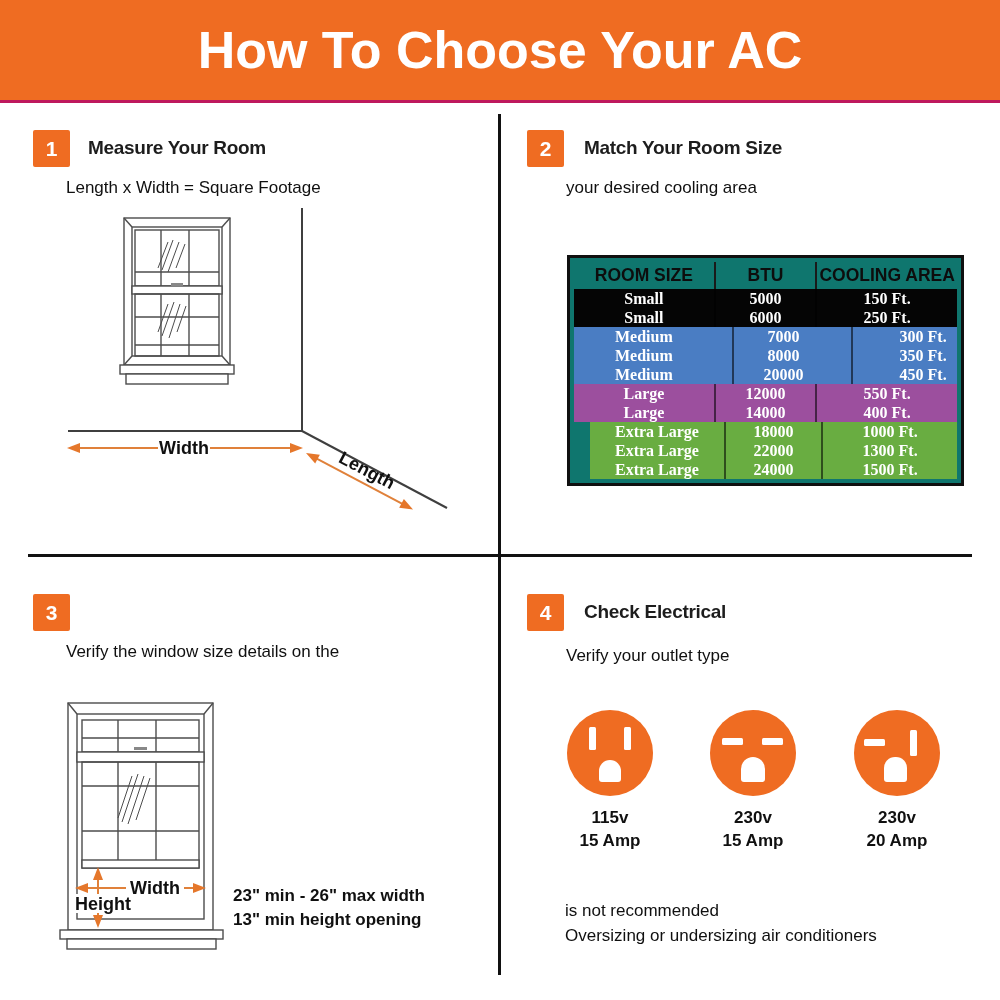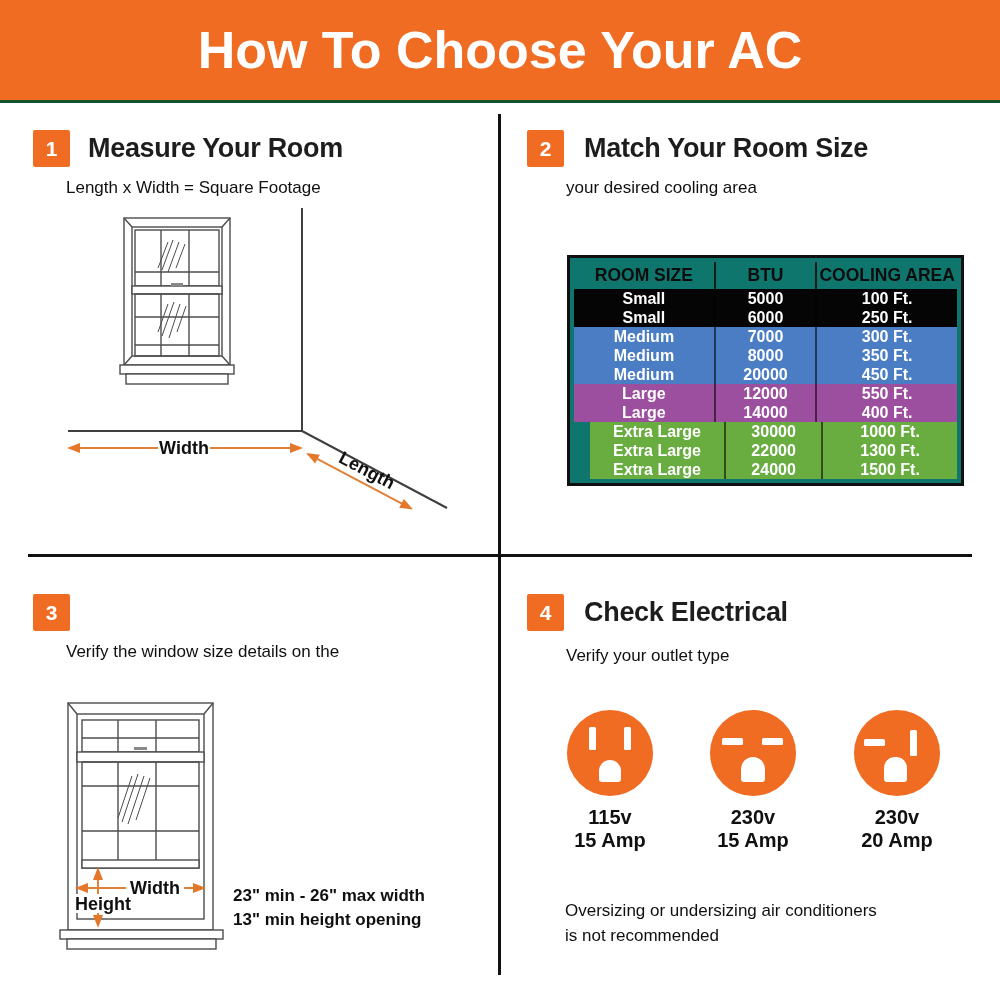--- a/index.html
+++ b/index.html
@@ -3,64 +3,64 @@
 <meta charset="utf-8">
 <style>
   * { margin:0; padding:0; box-sizing:border-box; }
   html,body { width:1000px; height:1000px; background:#fff;
     font-family:"Liberation Sans","DejaVu Sans",sans-serif; color:#141414; }
   .stage { position:relative; width:1000px; height:1000px; background:#fff; overflow:hidden; }
 
   
   .banner { position:absolute; left:0; top:0; width:1000px; height:103px;
     background:#EF6C22; display:flex; align-items:center; justify-content:center;
-    border-bottom:3px solid #14532d; }
+    border-bottom:3px solid #be185d; }
   .banner h1 { color:#fff; font-size:52px; font-weight:bold; letter-spacing:0px; }
 
   
   .divider-v { position:absolute; left:498px; top:114px; width:3px; height:861px; background:#111; }
   .divider-h { position:absolute; left:28px; top:554px; width:944px; height:3px; background:#111; }
 
   
   .badge { position:absolute; width:37px; height:37px; background:#EF6C22;
     color:#fff; font-size:21px; font-weight:bold; display:flex; align-items:center;
     justify-content:center; border-radius:2px; }
-  .step-title { position:absolute; font-size:27px; font-weight:bold; color:#1d1d1d;
+  .step-title { position:absolute; font-size:19px; font-weight:bold; color:#1d1d1d;
     line-height:38px; letter-spacing:-0.3px; }
   .step-sub { position:absolute; font-size:17px; color:#101010; line-height:24.5px; }
 
   svg text { font-family:"Liberation Sans","DejaVu Sans",sans-serif; }
 
   
   .btu-table { position:absolute; left:567px; top:255px; width:397px;
     border:3px solid #101010; background:#0f766e; padding:4px; }
   .thead { display:grid; grid-template-columns:36.5% 26.5% 37%; height:27px; }
   .thead .hcell { display:flex; align-items:center; justify-content:center;
     font-size:17.5px; font-weight:bold; color:#0d0d0d; }
   .thead .hcell + .hcell { border-left:2px solid #1a1a1a; }
-  .trow { display:grid; grid-template-columns:36.5% 26.5% 37%; height:19px; }
+  .trow { display:grid; grid-template-columns:36.5% 26.5% 37%; height:19px;font-family:Liberation Serif, serif; }
   .tcell { display:flex; align-items:center; justify-content:center;
     font-size:16px; font-weight:bold; color:#fff; line-height:19px; }
   .tcell + .tcell { border-left:2px solid rgba(0,0,0,0.55); }
   .sec-black  { background:#050505; }
-  .sec-blue   { background:#4A7DC3; }
+  .sec-blue   { background:#4A7DC3;gap:18px; }
   .sec-purple { background:#9C4F9E; }
   .sec-green  { background:#69AD41;margin-left:16px; }
 
   
   .note { position:absolute; font-size:17px; line-height:25px; color:#101010; }
   .note.bold { font-weight:bold; line-height:24px; }
 
   
   .outlet { position:absolute; width:86px; height:86px; border-radius:50%;
     background:#EF6C22; }
   .slot { position:absolute; background:#fff; border-radius:1.5px; }
   .ground { position:absolute; background:#fff; }
   .outlet-label { position:absolute; width:120px; text-align:center;
-    font-size:20px; font-weight:bold; line-height:23px; color:#101010; }
+    font-size:17px; font-weight:bold; line-height:23px; color:#101010; }
 </style>
 </head>
 <body>
 
 <div class="stage">
 
   <div class="banner">
     <h1>How To Choose Your AC</h1>
   </div>
 
@@ -140,21 +140,21 @@
   <div class="btu-table">
     <div class="thead">
       <div class="hcell">ROOM SIZE</div>
       <div class="hcell">BTU</div>
       <div class="hcell">COOLING AREA</div>
     </div>
     <div>
         <div class="trow sec-black">
           <div class="tcell">Small</div>
           <div class="tcell">5000</div>
-          <div class="tcell">100 Ft.</div>
+          <div class="tcell">150 Ft.</div>
         </div>
         <div class="trow sec-black">
           <div class="tcell">Small</div>
           <div class="tcell">6000</div>
           <div class="tcell">250 Ft.</div>
         </div>
         <div class="trow sec-blue">
           <div class="tcell">Medium</div>
           <div class="tcell">7000</div>
           <div class="tcell">300 Ft.</div>
@@ -174,21 +174,21 @@
           <div class="tcell">12000</div>
           <div class="tcell">550 Ft.</div>
         </div>
         <div class="trow sec-purple">
           <div class="tcell">Large</div>
           <div class="tcell">14000</div>
           <div class="tcell">400 Ft.</div>
         </div>
         <div class="trow sec-green">
           <div class="tcell">Extra Large</div>
-          <div class="tcell">30000</div>
+          <div class="tcell">18000</div>
           <div class="tcell">1000 Ft.</div>
         </div>
         <div class="trow sec-green">
           <div class="tcell">Extra Large</div>
           <div class="tcell">22000</div>
           <div class="tcell">1300 Ft.</div>
         </div>
         <div class="trow sec-green">
           <div class="tcell">Extra Large</div>
           <div class="tcell">24000</div>
@@ -285,17 +285,17 @@
     <div class="slot" style="left:10px; top:29px; width:21px; height:7px;"></div>
     <div class="slot" style="left:56px; top:20px; width:7px; height:26px;"></div>
     <div class="ground" style="left:30px; top:47px; width:23px; height:25px; border-radius:11px 11px 3px 3px;"></div>
   </div>
   <div class="outlet-label" style="left:837px; top:806px;">
     <div>230v</div>
     <div>20 Amp</div>
   </div>
 
   <div class="note" style="left:565px; top:898px;">
+    <div>is not recommended</div>
     <div>Oversizing or undersizing air conditioners</div>
-    <div>is not recommended</div>
   </div>
 
 </div>
 
 </body></html>

